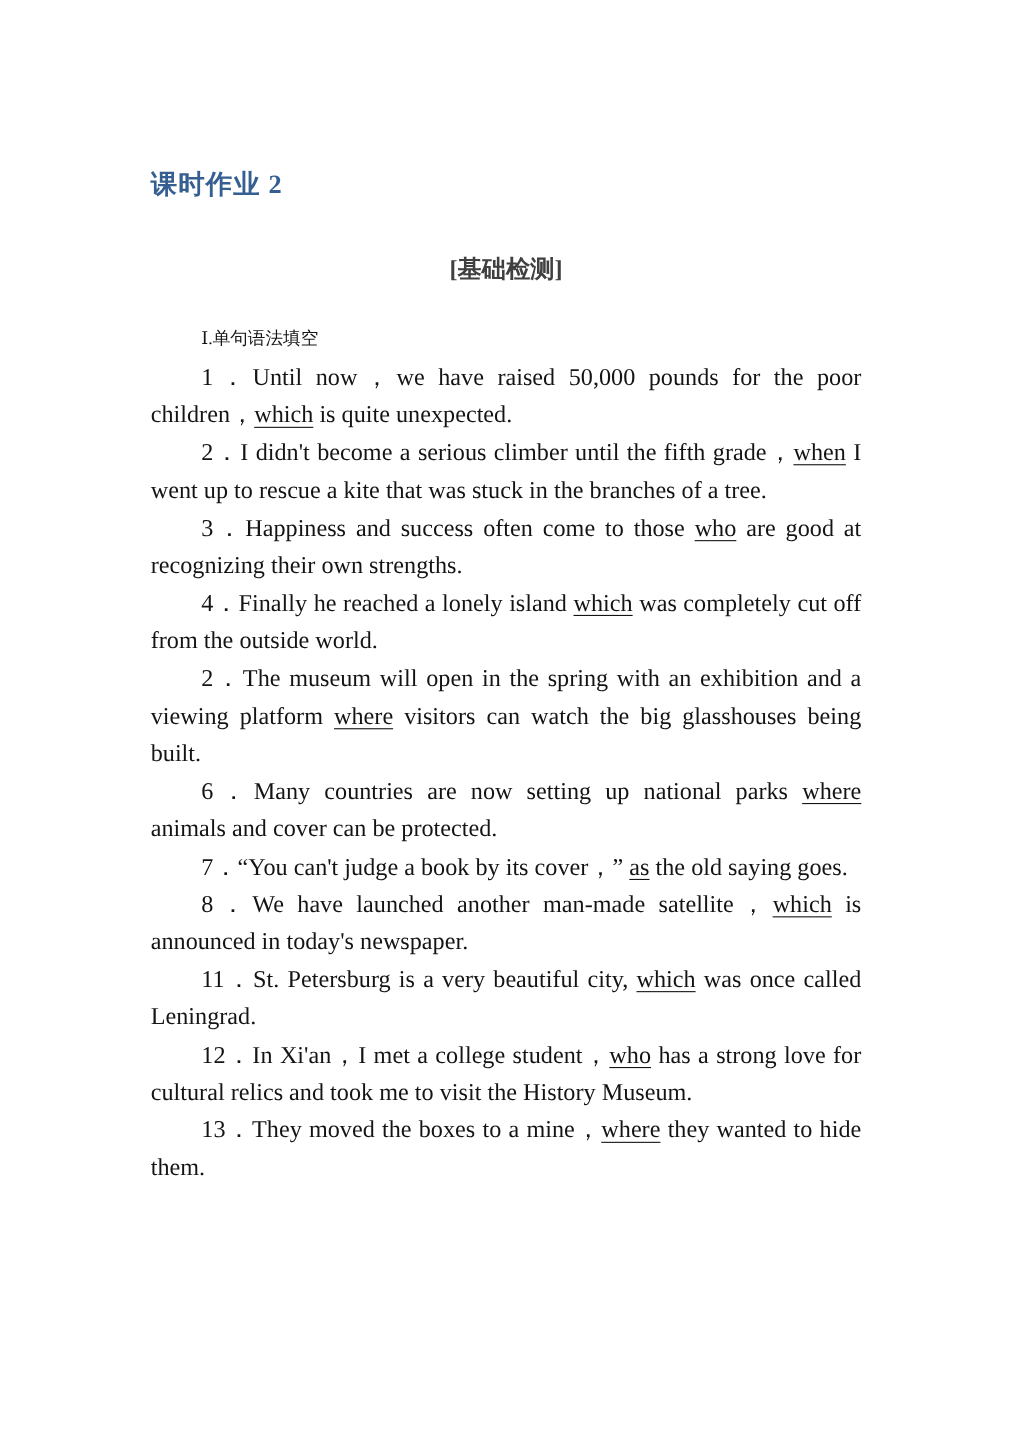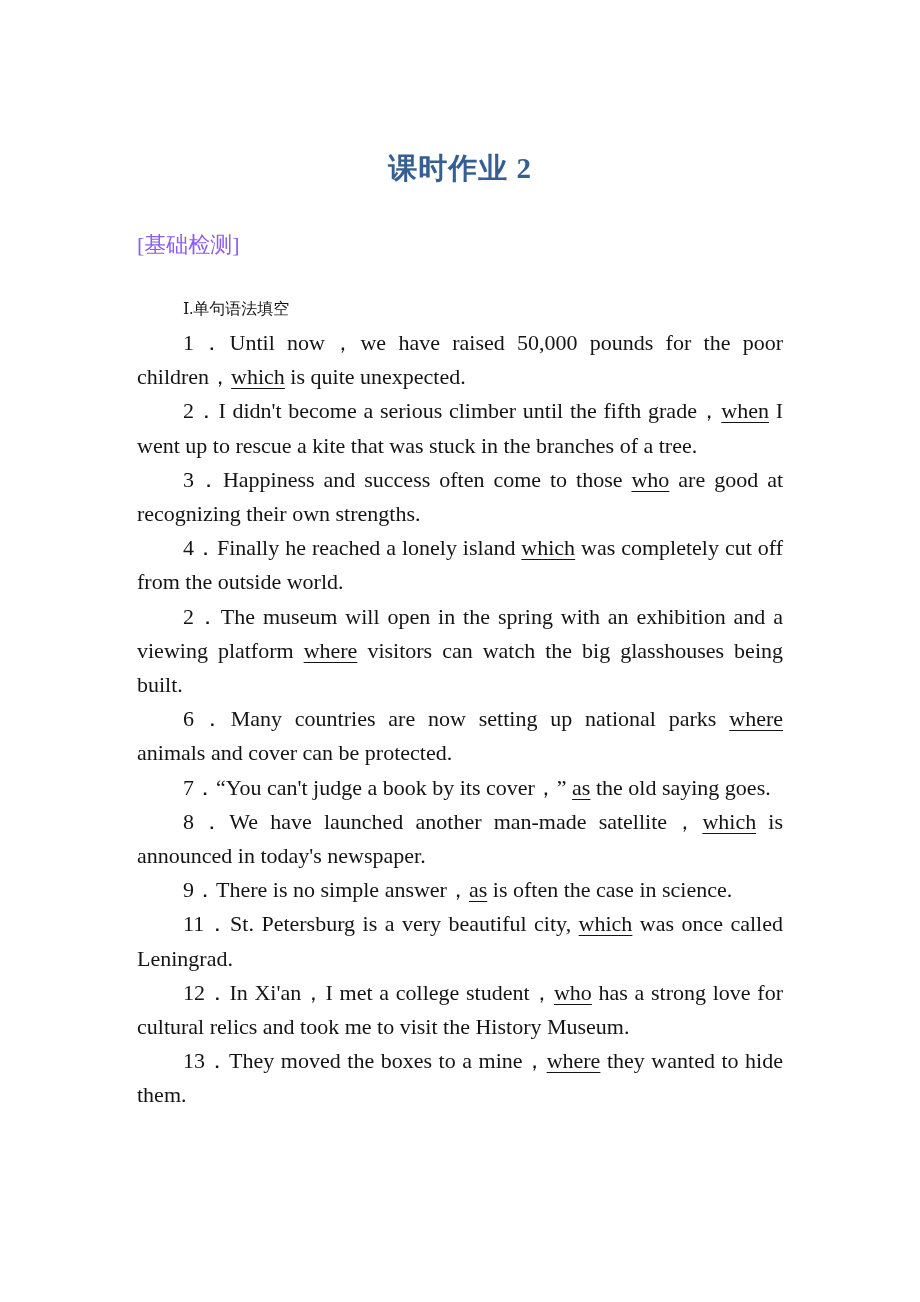--- a/index.html
+++ b/index.html
@@ -12,33 +12,33 @@
     font-family: "Liberation Serif", "DejaVu Serif", serif;
     color: #141414;
     box-sizing: border-box;
   }
   .content {
     box-sizing: border-box;
     padding: 148px 137px 0 137px;
   }
   .doc-title {
     margin: 0 0 42px 0;
-    text-align: center;
-    font-size: 29px;
+    text-align: left;
+    font-size: 24px;
     font-weight: bold;
     line-height: 40px;
     letter-spacing: 1px;
   }
   .doc-subtitle {
     margin: 0 0 32px 0;
-    text-align: left;
+    text-align: center;
     font-size: 22px;
-    font-weight: normal;
+    font-weight: bold;
     line-height: 30px;
-    color: #8b5cf6;
+    color: #404040;
   }
   .section-heading {
     margin: 0;
     font-size: 16px;
     line-height: 34px;
     text-indent: 46px;
     font-weight: normal;
   }
   .exercise-list { margin: 0; padding: 0; }
   .sentence {
@@ -65,19 +65,18 @@
     <p class="section-heading">Ⅰ.单句语法填空</p>
     <div class="exercise-list">
         <p class="sentence"><span>1．Until now，we have raised 50,000 pounds for the poor children，</span><span class="answer">which</span><span> is quite unexpected.</span></p>
         <p class="sentence"><span>2．I didn't become a serious climber until the fifth grade，</span><span class="answer">when</span><span> I went up to rescue a kite that was stuck in the branches of a tree.</span></p>
         <p class="sentence"><span>3．Happiness and success often come to those </span><span class="answer">who</span><span> are good at recognizing their own strengths.</span></p>
         <p class="sentence"><span>4．Finally he reached a lonely island </span><span class="answer">which</span><span> was completely cut off from the outside world.</span></p>
         <p class="sentence"><span>2．The museum will open in the spring with an exhibition and a viewing platform </span><span class="answer">where</span><span> visitors can watch the big glasshouses being built.</span></p>
         <p class="sentence"><span>6．Many countries are now setting up national parks </span><span class="answer">where</span><span> animals and cover can be protected.</span></p>
         <p class="sentence"><span>7．“You can't judge a book by its cover，” </span><span class="answer">as</span><span> the old saying goes.</span></p>
         <p class="sentence"><span>8．We have launched another man-made satellite，</span><span class="answer">which</span><span> is announced in today's newspaper.</span></p>
-        <p class="sentence"><span>9．There is no simple answer，</span><span class="answer">as</span><span> is often the case in science.</span></p>
         <p class="sentence"><span>11．St. Petersburg is a very beautiful city, </span><span class="answer">which</span><span> was once called Leningrad.</span></p>
         <p class="sentence"><span>12．In Xi'an，I met a college student，</span><span class="answer">who</span><span> has a strong love for cultural relics and took me to visit the History Museum.</span></p>
         <p class="sentence"><span>13．They moved the boxes to a mine，</span><span class="answer">where</span><span> they wanted to hide them.</span></p>
       </div>
   </div>
 </div>
 
 </body></html>

